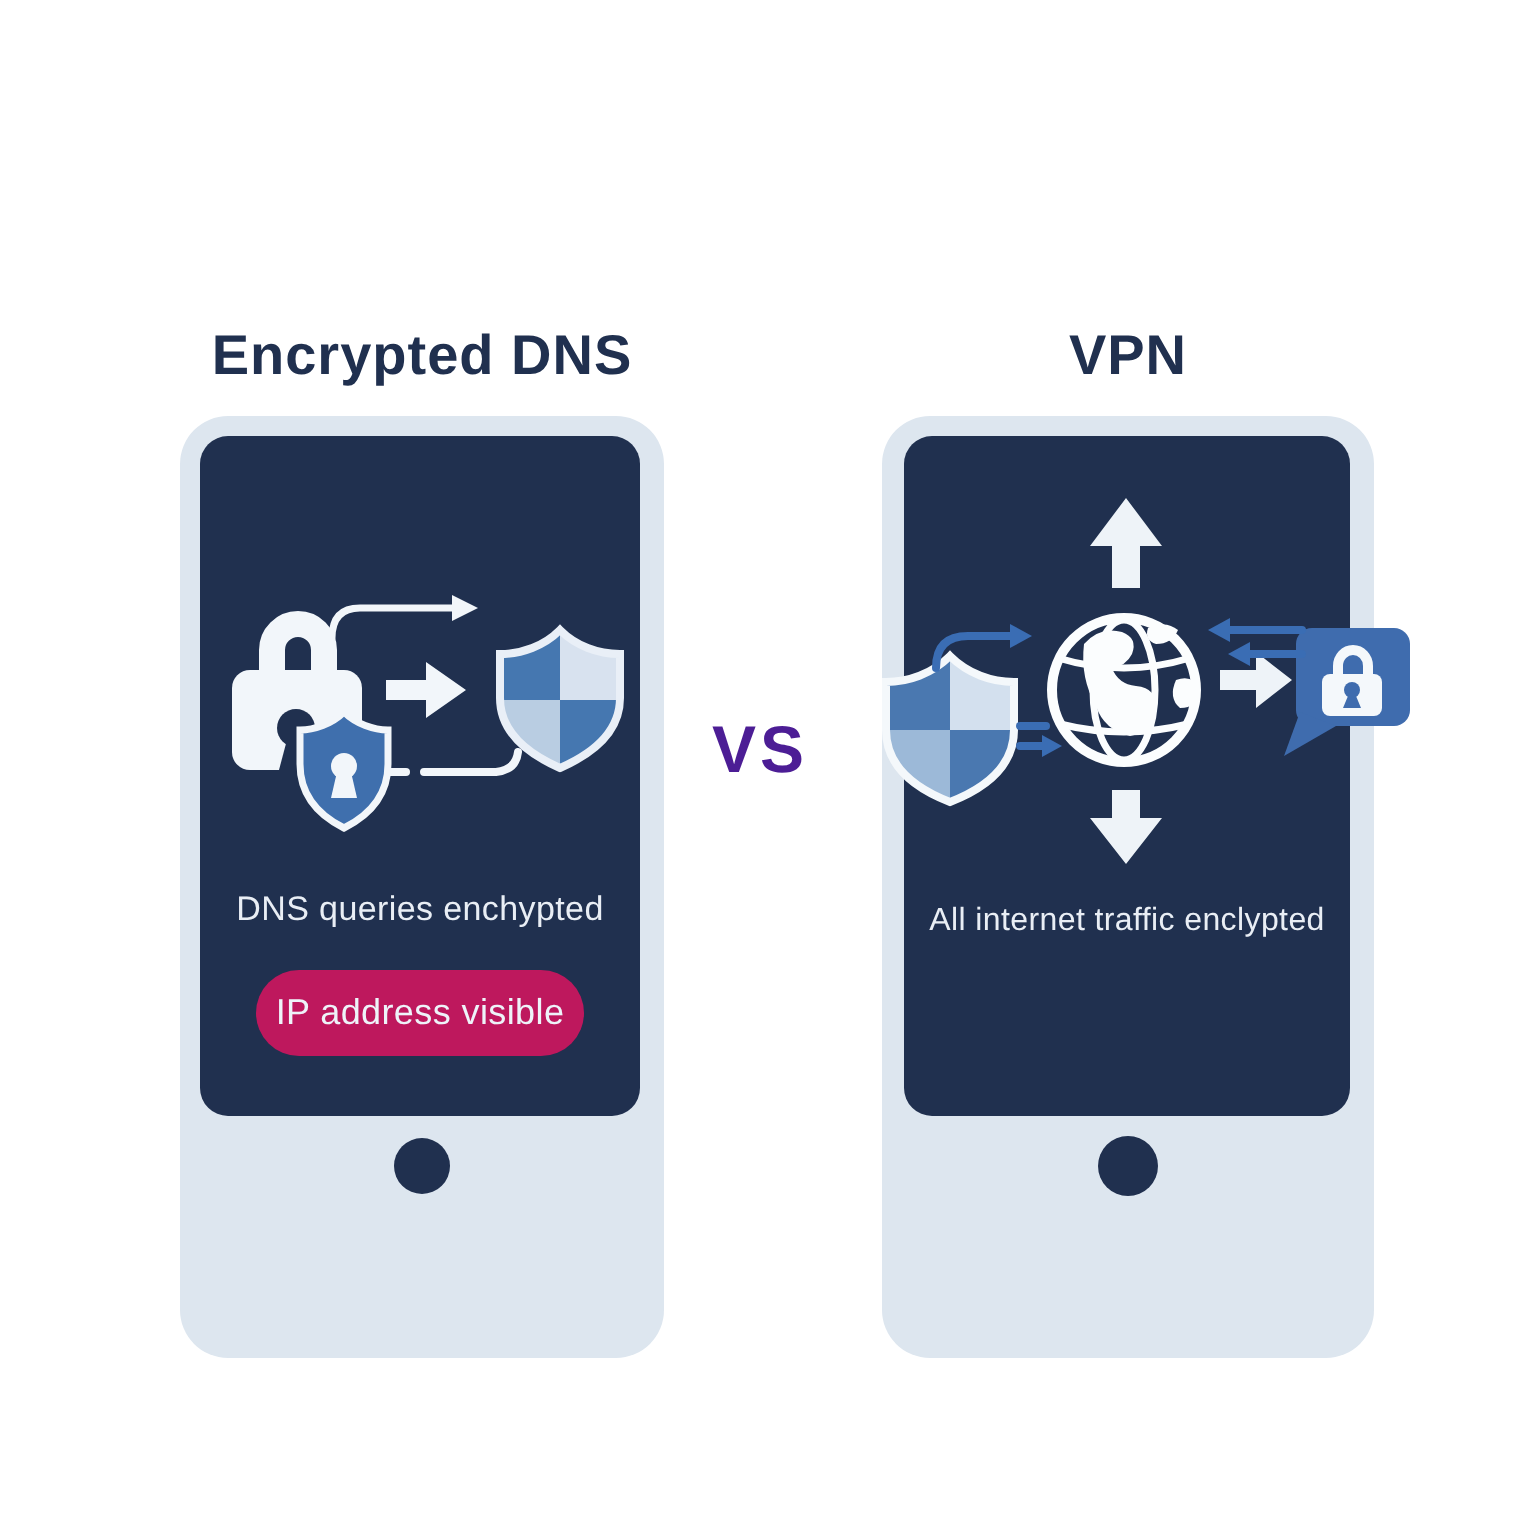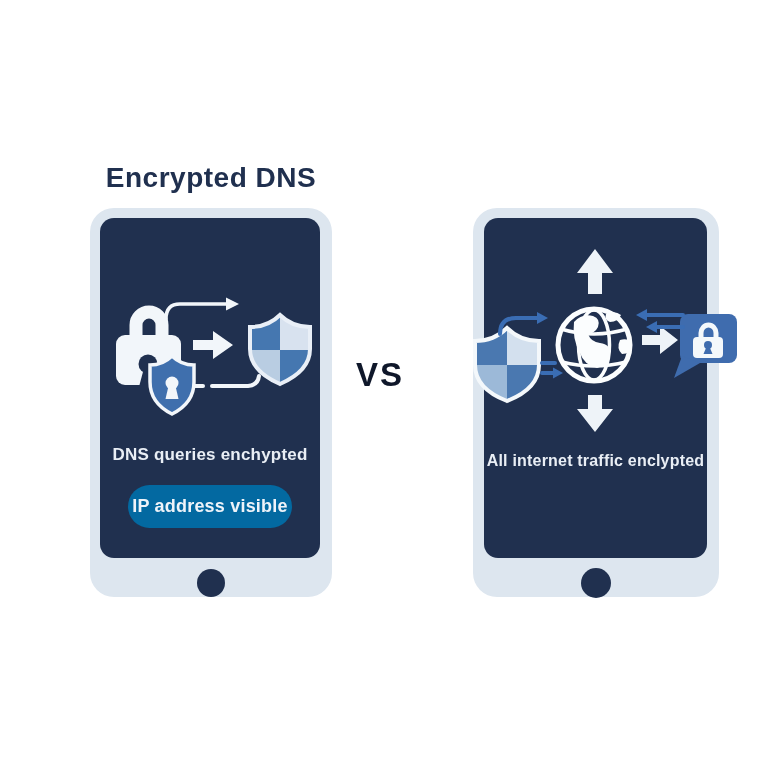--- a/index.html
+++ b/index.html
@@ -8,61 +8,62 @@
     font-family:"Liberation Sans", sans-serif;overflow:hidden;border-radius:19px;
   }
   .col-title{
     position:absolute;top:162px;text-align:center;
     font-size:28px;font-weight:bold;color:#20304f;letter-spacing:.5px;
   }
   .title-left{left:90px;width:242px;}
   .title-right{left:441px;width:246px;}
   .vs-label{
     position:absolute;left:340px;top:356px;width:80px;text-align:center;
-    font-size:33px;font-weight:bold;color:#0f172a;letter-spacing:2px;
+    font-size:33px;font-weight:bold;color:#4c1d95;letter-spacing:2px;
   }
   .phone{
-    position:absolute;top:208px;width:242px;height:389px;
-    background:#dde6ef;border-radius:24px;overflow:visible;font-weight:bold;
+    position:absolute;top:208px;width:242px;height:471px;
+    background:#dde6ef;border-radius:24px;overflow:visible;
   }
   .phone-left{left:90px;}
-  .phone-right{left:441px;width:246px;margin-left:32px;}
+  .phone-right{left:441px;width:246px;}
   .screen{
     position:absolute;left:10px;top:10px;width:220px;height:340px;
     background:#20304f;border-radius:14px;
   }
   .phone-right .screen{left:11px;width:223px;}
   .art{
     position:absolute;left:10px;top:10px;overflow:visible;
   }
   .phone-right .art{left:11px;}
   .caption{
     position:absolute;left:0;width:100%;text-align:center;
     color:#e9eef5;font-size:17px;letter-spacing:.2px;
   }
   .caption-left{top:227px;}
   .caption-right{top:234px;font-size:16px;}
   .badge{
-    position:absolute;background:#0369a1;color:#eef3f9;
+    position:absolute;background:#be185d;color:#eef3f9;
     text-align:center;font-size:18px;letter-spacing:.2px;
   }
   .badge-left{left:28px;top:267px;width:164px;height:43px;line-height:43px;border-radius:22px;}
   .badge-right{left:18px;top:265px;width:187px;height:45px;line-height:45px;border-radius:23px;}
   .home-btn{
     position:absolute;border-radius:50%;background:#20304f;
   }
   .home-left{left:107px;top:361px;width:28px;height:28px;}
   .home-right{left:108px;top:360px;width:30px;height:30px;}
 </style>
 </head>
 <body>
 
 <div class="canvas">
 
   <div class="col-title title-left">Encrypted DNS</div>
+  <div class="col-title title-right">VPN</div>
   <div class="vs-label">VS</div>
 
   <div class="phone phone-left">
     <div class="screen"></div>
 
     <svg class="art" width="220" height="340" viewBox="0 0 220 340">
       <defs>
         <clipPath id="bigShieldClip">
           <path d="M 180,97 C 188,105 199,109 210,109 L 210,131 C 210,148 196,159 180,166 C 164,159 150,148 150,131 L 150,109 C 161,109 172,105 180,97 Z"></path>
         </clipPath>

